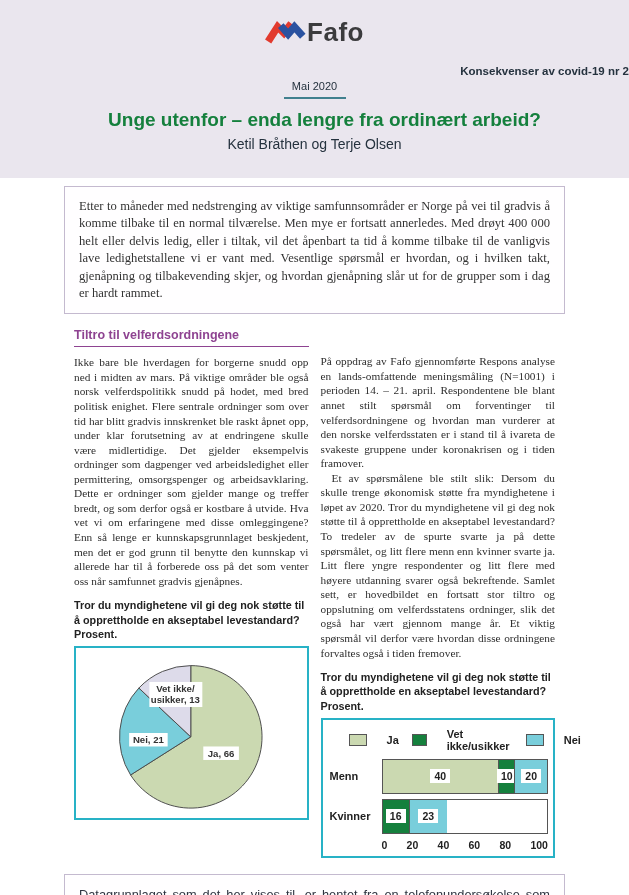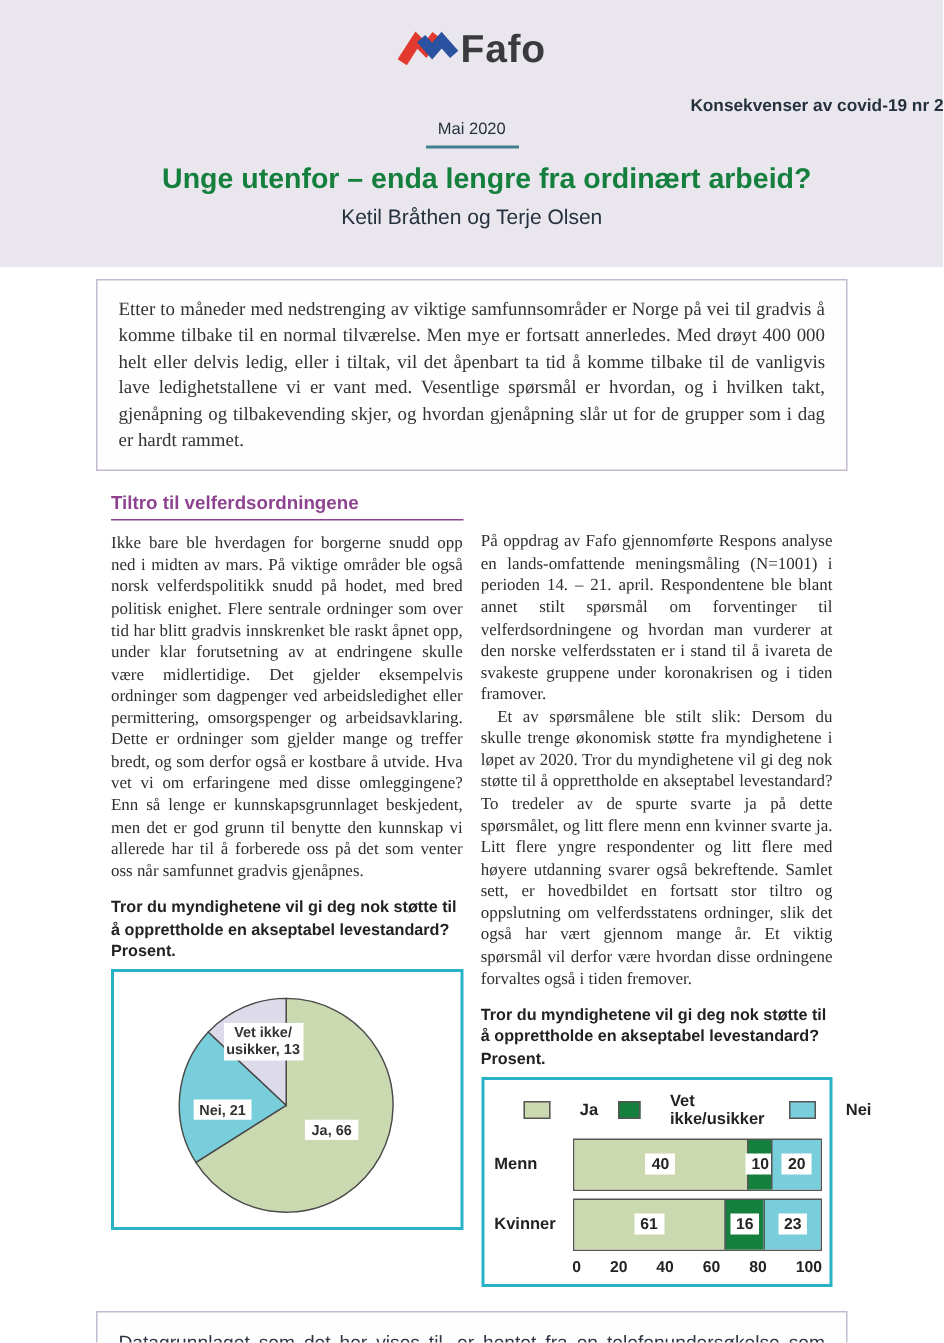--- a/index.html
+++ b/index.html
@@ -148,23 +148,20 @@
           </div>
           <div class="seg c-nei" style="width:19.8%">
             <span class="seg-val">20</span>
           </div>
         </div>
       </div>
 
       <div class="bar-row">
         <span class="bar-cat">Kvinner</span>
         <div class="bar-track">
-          <div class="seg c-ja" style="width:61%">
-            <span class="seg-val">61</span>
-          </div>
           <div class="seg c-vet" style="width:16%">
             <span class="seg-val">16</span>
           </div>
           <div class="seg c-nei" style="width:23%">
             <span class="seg-val">23</span>
           </div>
         </div>
       </div>
 
       <div class="axis">

